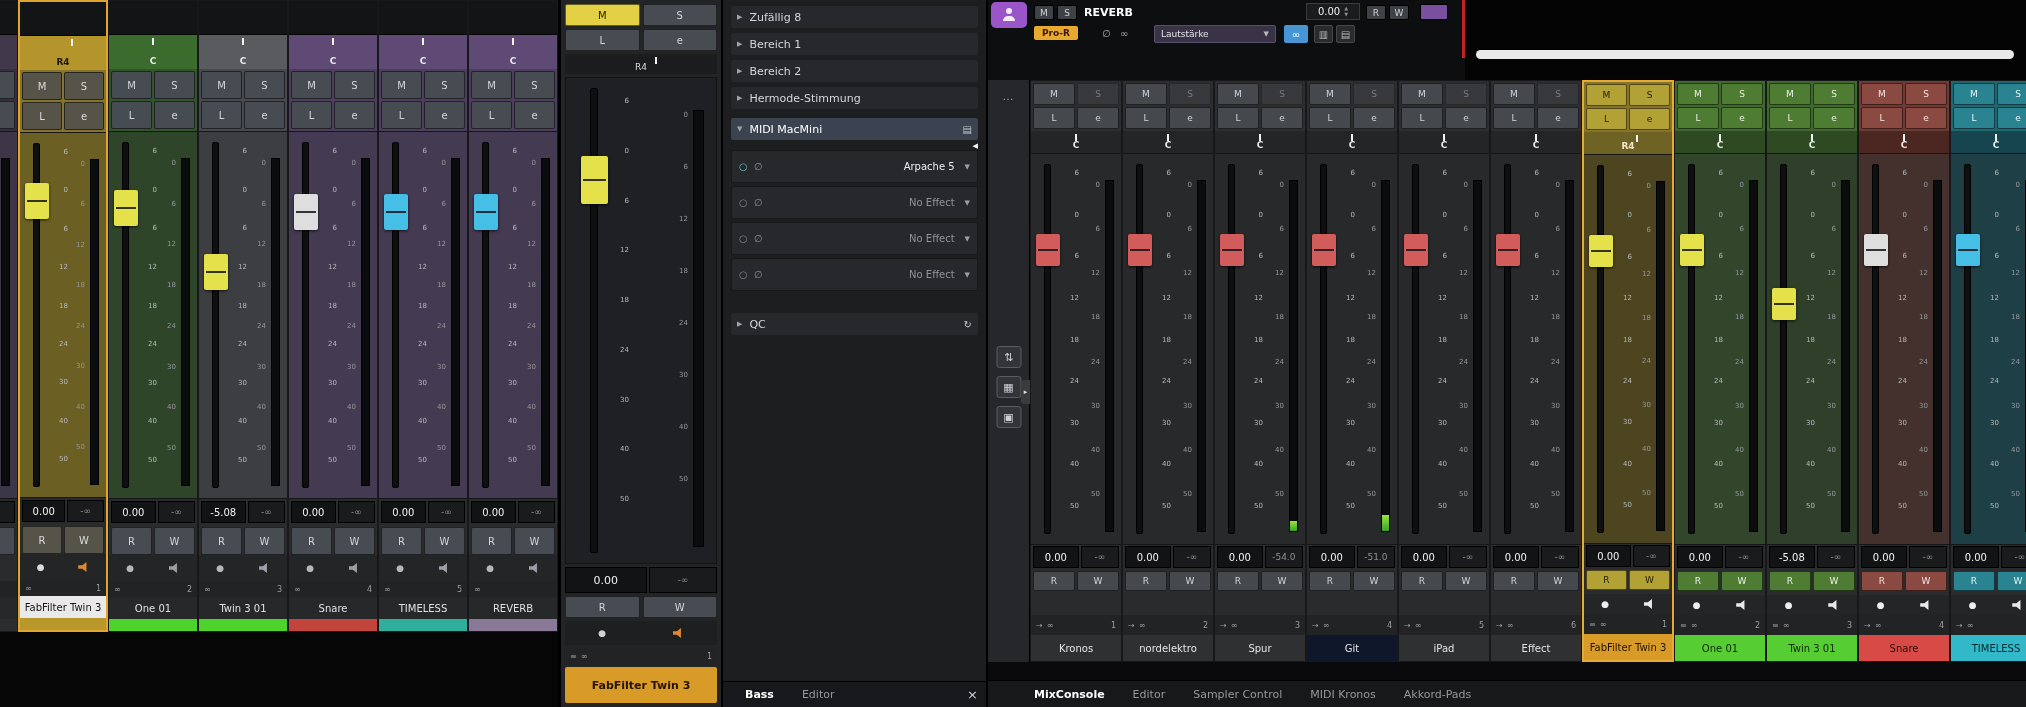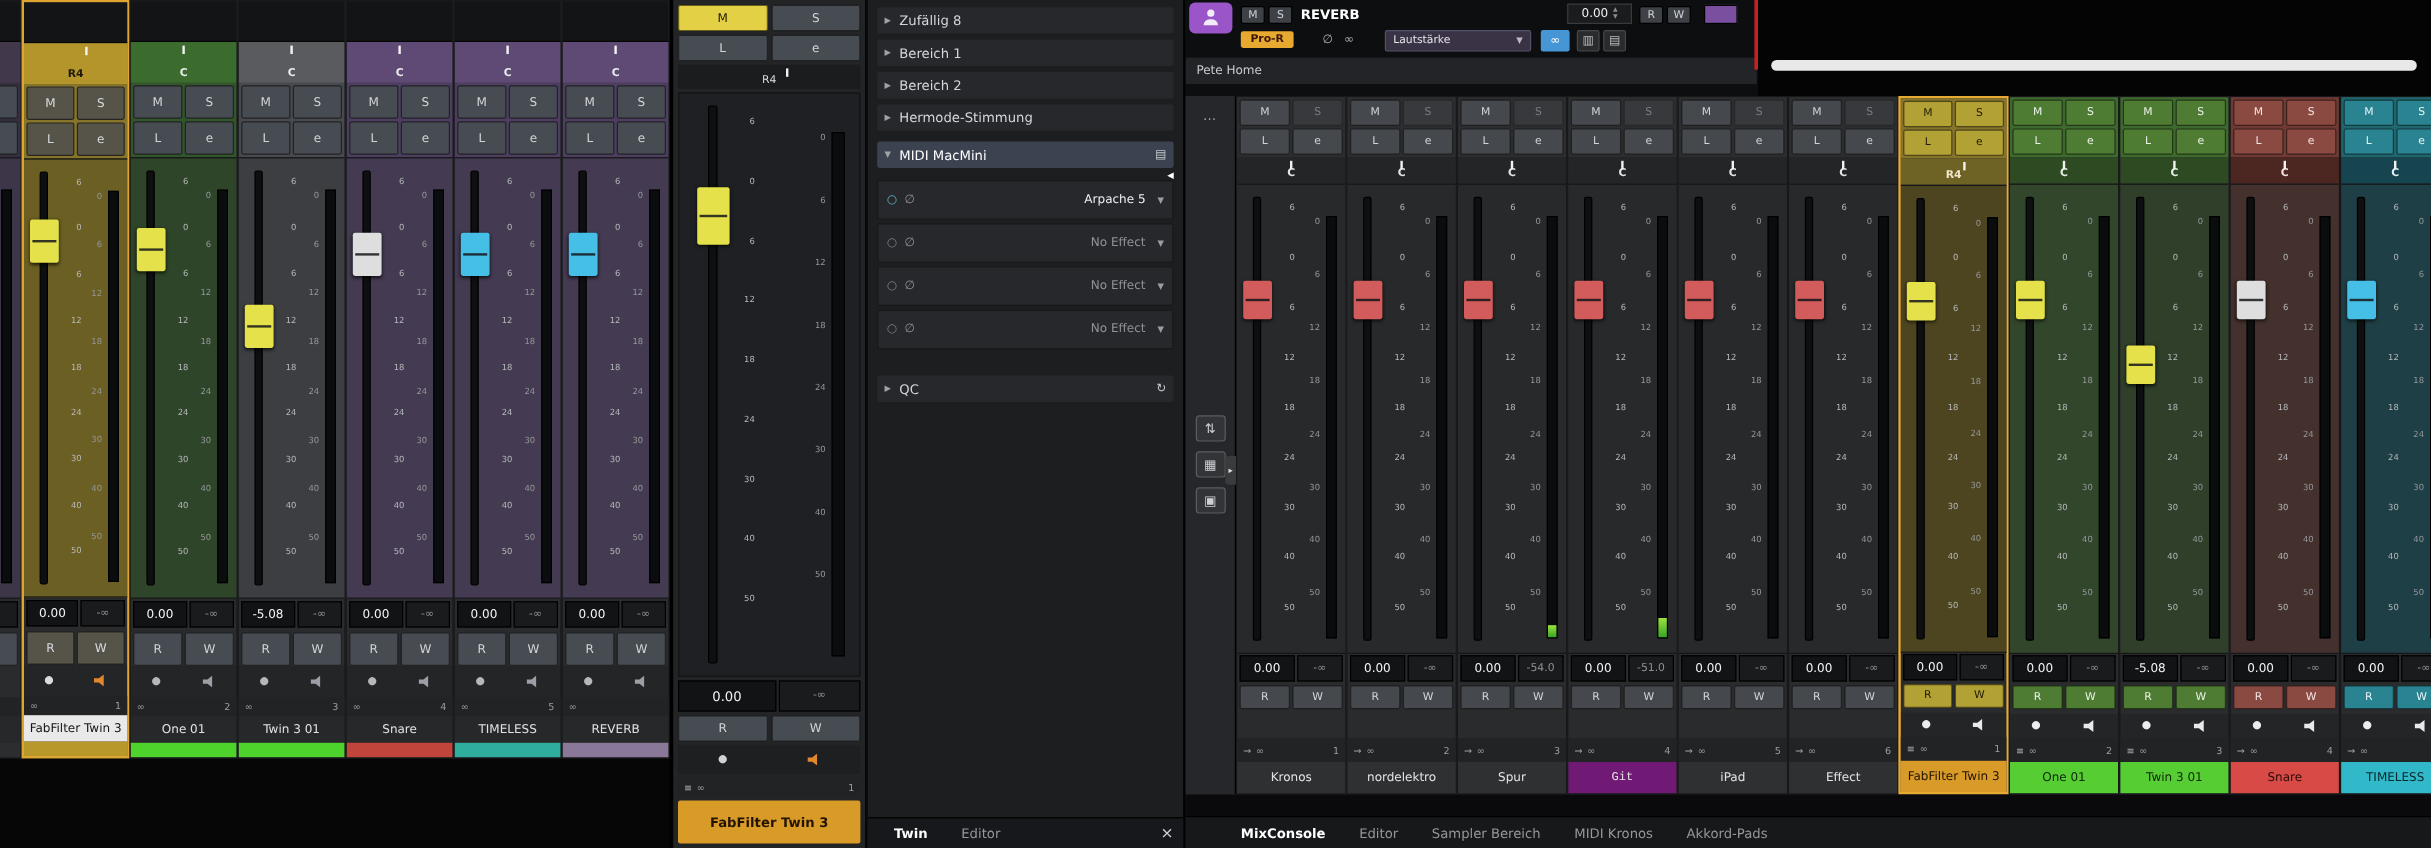--- a/index.html
+++ b/index.html
@@ -735,21 +735,21 @@
       </div>
     <div class="sec qc">
       <span class="tri">▶</span>
       <span>QC</span>
       <span class="rimg">↻</span>
     </div>
   </div>
   <div class="insp-tabs">
     <div class="tabs-flex">
 
-    <span class="tab" style="color: rgb(255, 255, 255); font-weight: bold;">Twin</span>
+    <span class="tab" style="color: rgb(255, 255, 255); font-weight: bold;">Bass</span>
         <span class="tab" style="color: rgb(148, 152, 156); font-weight: normal;">Editor</span>
       </div>
     <span class="close-x">×</span>
   </div>
 </div>
 
 <div id="right-zone">
 
   <div id="rz-header">
     <div class="cs-avatar" style="background: rgb(154, 86, 200);">
@@ -771,23 +771,20 @@
     <div class="cs-insert">Pro-R</div>
     <span class="cs-sym" style="left:114px">∅</span>
     <span class="cs-sym" style="left:132px">∞</span>
     <div class="cs-dd">
       <span>Lautstärke</span>
       <span class="dd">▼</span>
     </div>
     <div class="cs-blue">∞</div>
     <div class="cs-chip" style="left:326px">▥</div>
     <div class="cs-chip" style="left:348px">▤</div>
-    <div class="cs-footer">
-      <span>Pete Home</span>
-    </div>
     <span class="cs-gear">⚙</span>
     <span class="cs-back">‹</span>
     <div class="blackout"></div>
     <div class="red-line"></div>
     <div class="scrollbar"></div>
   </div>
 
   <div id="rz-body">
     <div id="rz-toolbar">
       <div class="tb-dots">…</div>
@@ -1064,21 +1061,21 @@
             <span class="dot" style="color: rgb(180, 184, 188);">●</span>
             <span class="spk" style="color: rgb(196, 200, 204);"></span>
           </div>
           <div class="numrow">
             <span class="numgrp">
               <span>→</span>
               <span>∞</span>
             </span>
             <span>4</span>
           </div>
-          <div class="namerow" style="background: #701a75; color: rgb(228, 228, 228); font-family: Liberation Mono, monospace;">Git</div>
+          <div class="namerow" style="background: #0f172a; color: rgb(228, 228, 228);">Git</div>
         </div>
         <div class="strip rm" style="border: 1px solid rgb(24, 24, 26);">
           <div class="btnarea" style="background: rgb(44, 45, 47);">
             <div class="btnrow">
               <div class="cbtn" style="background: rgb(69, 72, 76); color: rgb(210, 213, 216);">M</div>
               <div class="cbtn" style="background: rgb(69, 72, 76); color: rgb(210, 213, 216); opacity: 0.45;">S</div>
             </div>
             <div class="btnrow">
               <div class="cbtn" style="background: rgb(69, 72, 76); color: rgb(210, 213, 216);">L</div>
               <div class="cbtn" style="background: rgb(69, 72, 76); color: rgb(210, 213, 216);">e</div>
@@ -1551,18 +1548,18 @@
         </div>
       </div>
   </div>
 
   <div id="rz-gap"></div>
   <div id="rz-tabs">
     <div class="tabs-flex">
 
     <span class="tab" style="color: rgb(255, 255, 255); font-weight: bold;">MixConsole</span>
         <span class="tab" style="color: rgb(148, 152, 156); font-weight: normal;">Editor</span>
-        <span class="tab" style="color: rgb(148, 152, 156); font-weight: normal;">Sampler Bereich</span>
+        <span class="tab" style="color: rgb(148, 152, 156); font-weight: normal;">Sampler Control</span>
         <span class="tab" style="color: rgb(148, 152, 156); font-weight: normal;">MIDI Kronos</span>
         <span class="tab" style="color: rgb(148, 152, 156); font-weight: normal;">Akkord-Pads</span>
       </div>
   </div>
 </div>
 
 </body></html>

